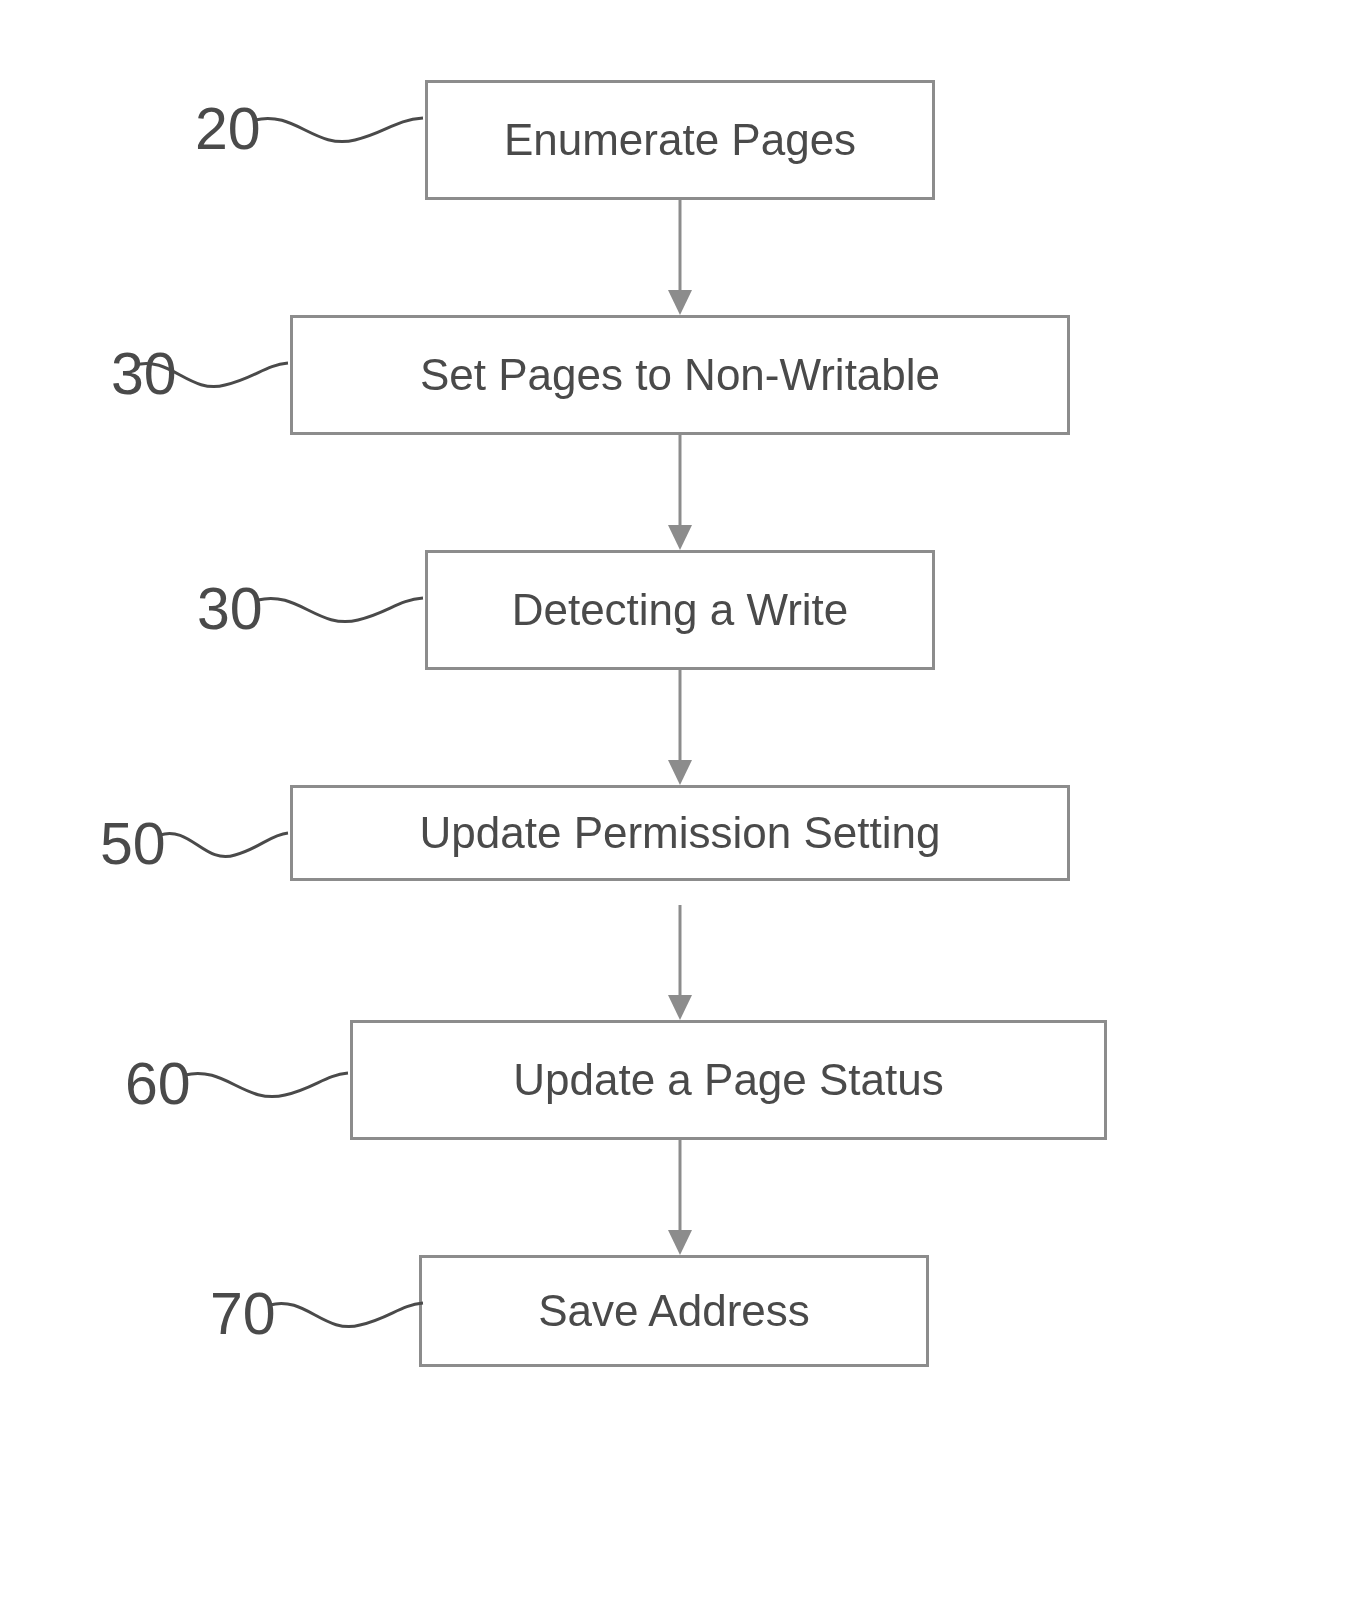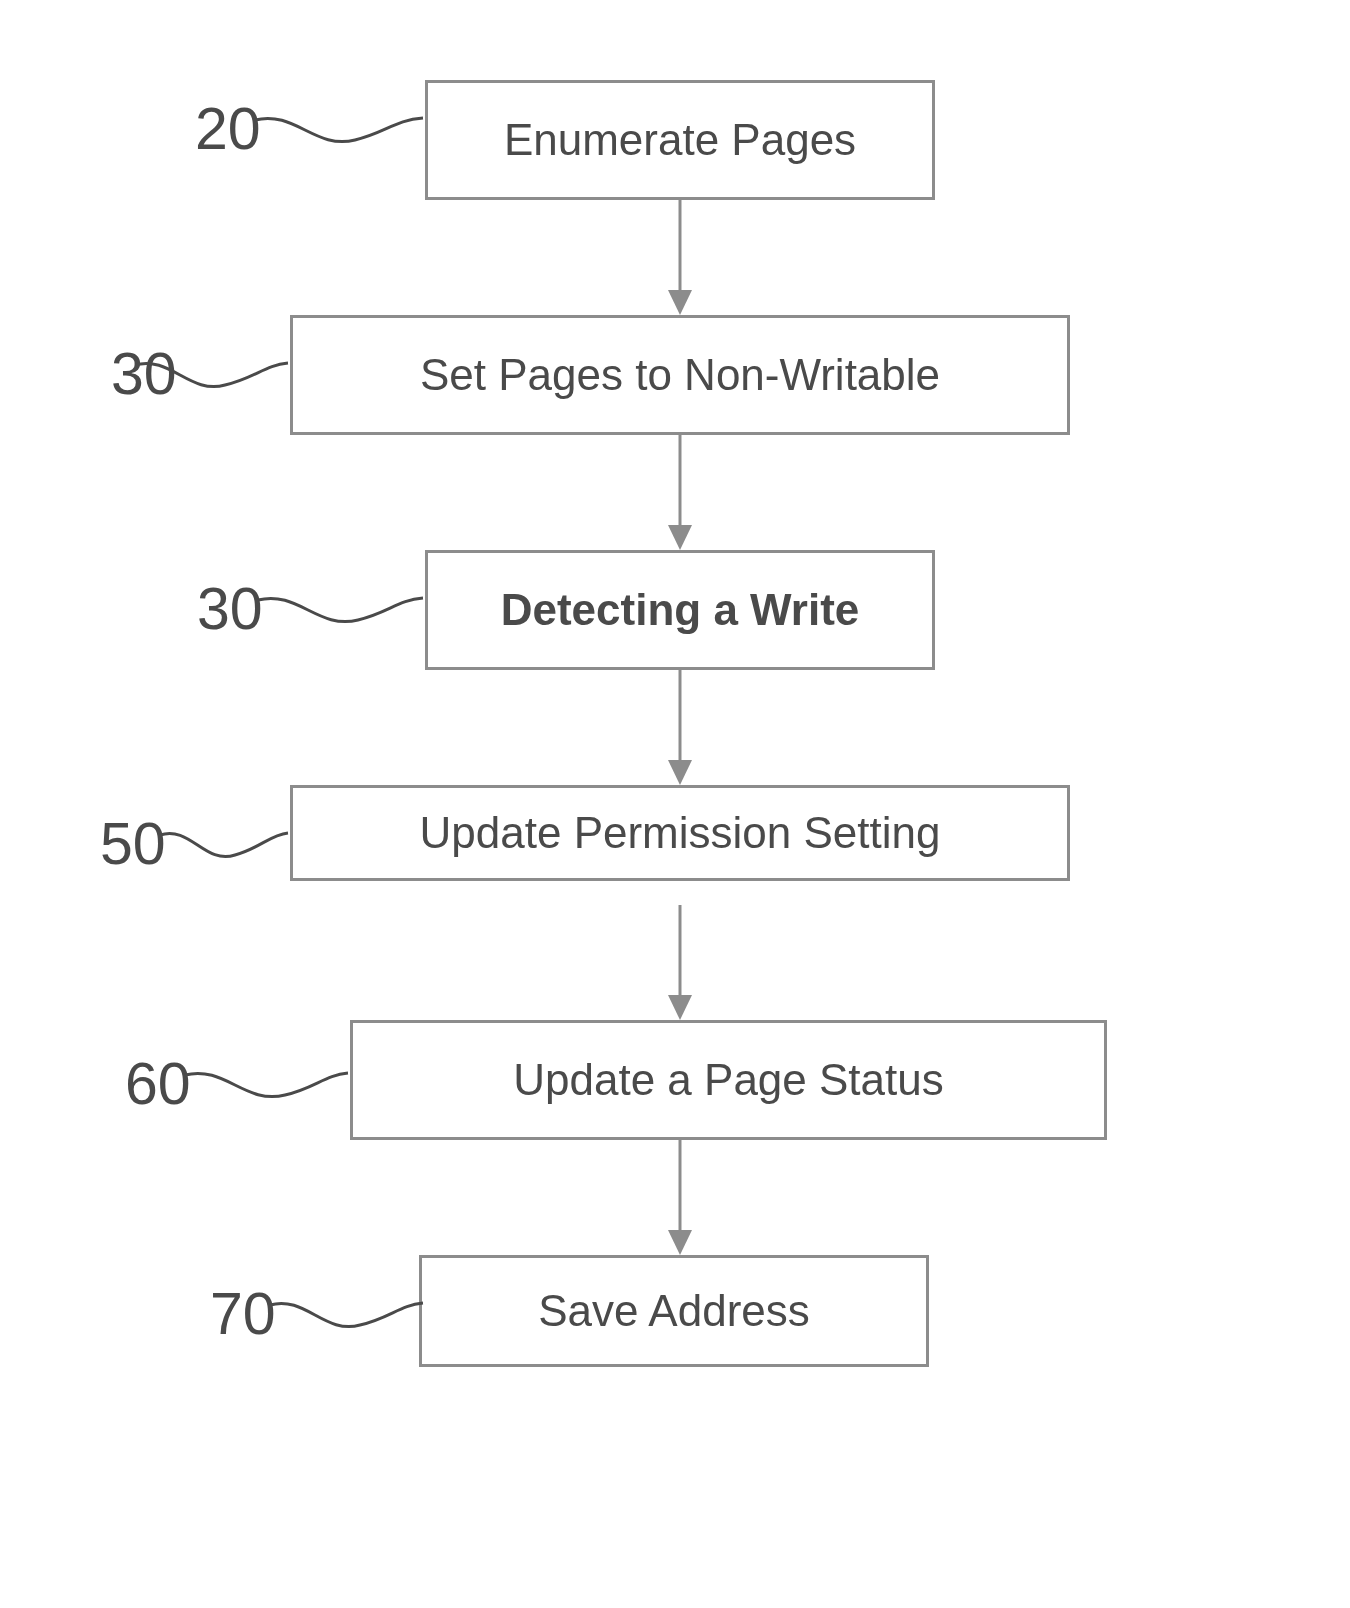--- a/index.html
+++ b/index.html
@@ -80,21 +80,21 @@
   <div class="ref-label" style="left:75px; top:340px;margin-left:36px;">30</div>
   <svg class="connector" style="left:135px; top:360px; width:155px; height:50px;">
     <path class="leader-line" d="M0,5 C35,-5 55,35 90,25 C120,18 130,5 153,3"></path>
   </svg>
 
   <svg class="connector" style="left:660px; top:435px; width:40px; height:115px;">
     <line class="arrow-line" x1="20" y1="0" x2="20" y2="95"></line>
     <polygon class="arrow-head" points="20,115 8,90 32,90"></polygon>
   </svg>
 
-  <div class="box" style="left:425px; top:550px; width:510px; height:120px;font-weight:bold;">
+  <div class="box" style="left:425px; top:550px; width:510px; height:120px;">
     <span>Detecting a Write</span>
   </div>
   <div class="ref-label" style="left:197px; top:575px;">30</div>
   <svg class="connector" style="left:258px; top:595px; width:167px; height:50px;">
     <path class="leader-line" d="M0,5 C40,-5 60,35 100,25 C130,18 140,5 165,3"></path>
   </svg>
 
   <svg class="connector" style="left:660px; top:670px; width:40px; height:115px;">
     <line class="arrow-line" x1="20" y1="0" x2="20" y2="95"></line>
     <polygon class="arrow-head" points="20,115 8,90 32,90"></polygon>

